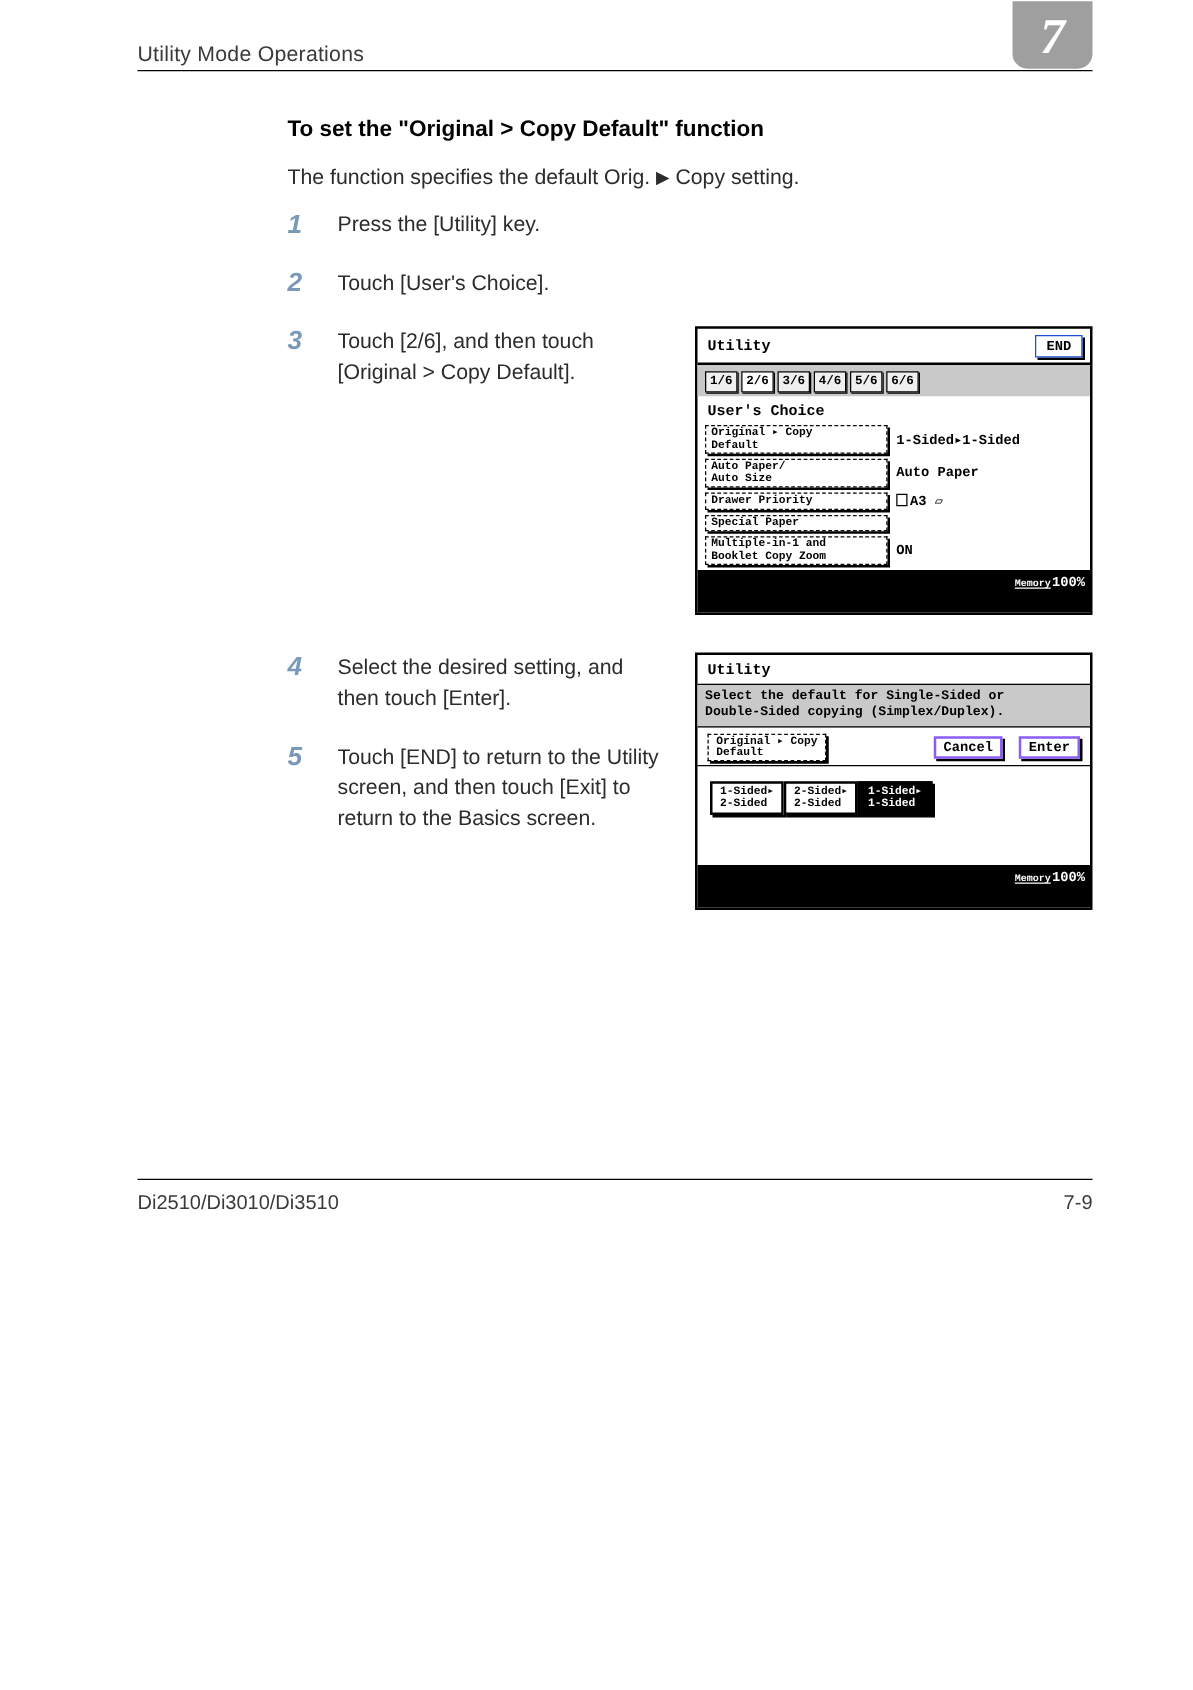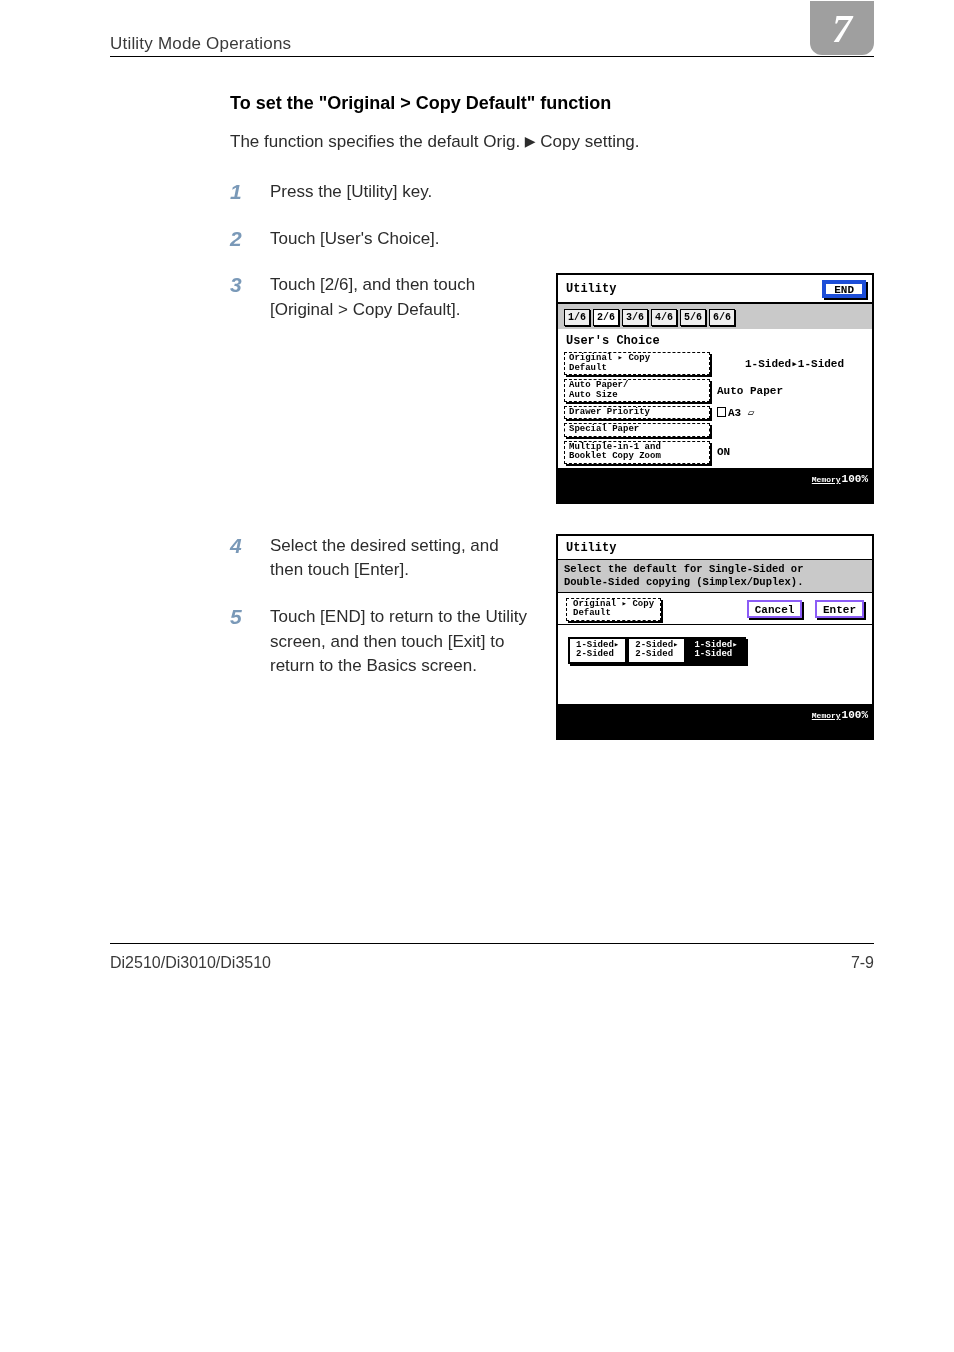--- a/index.html
+++ b/index.html
@@ -52,21 +52,21 @@
     padding-left: 120px;
   }
   .subhead {
     font-weight: bold;
     font-size: 18px;
     margin-bottom: 18px;
   }
   .body-line {
     font-size: 17px;
     color: #2c2c2c;
-    margin-bottom: 28px;
+    margin-bottom: 16px;
   }
   .arrow-inline {
     display: inline-block;
     font-size: 14px;
     line-height: 1;
     position: relative;
     top: -1px;
   }
   .step {
     display: flex;
@@ -107,21 +107,21 @@
     justify-content: space-between;
     align-items: center;
     padding: 5px 6px 4px 8px;
     border-bottom: 2px solid #000;
   }
   .fig-title {
     font-weight: bold;
     font-size: 12px;
   }
   .end-btn {
-    border: 4px solid #1d4ed8;
+    border: 1px solid #1d4ed8;
     box-shadow: 2px 2px 0 #000;
     padding: 1px 8px 0 8px;
     font-size: 11px;
     font-weight: bold;
     background: #fff;
     height: 18px;
     display: flex;
     align-items: center;
   }
   .tabs {
@@ -244,21 +244,21 @@
     bottom: 56px;
     left: 110px;
     right: 80px;
     border-top: 1px solid #000;
     padding-top: 10px;
     display: flex;
     justify-content: space-between;
     font-size: 16px;
     color: #3a3a3a;
   }
-  .nowrap { white-space: nowrap; margin-left: 28px; }
+  .nowrap { white-space: nowrap; }
 </style>
 </head>
 <body>
 
 <div class="page">
 
   <div class="header">
     <div class="header-title">Utility Mode Operations</div>
     <div class="chapter-badge">
       <span class="chapter-num">7</span>

